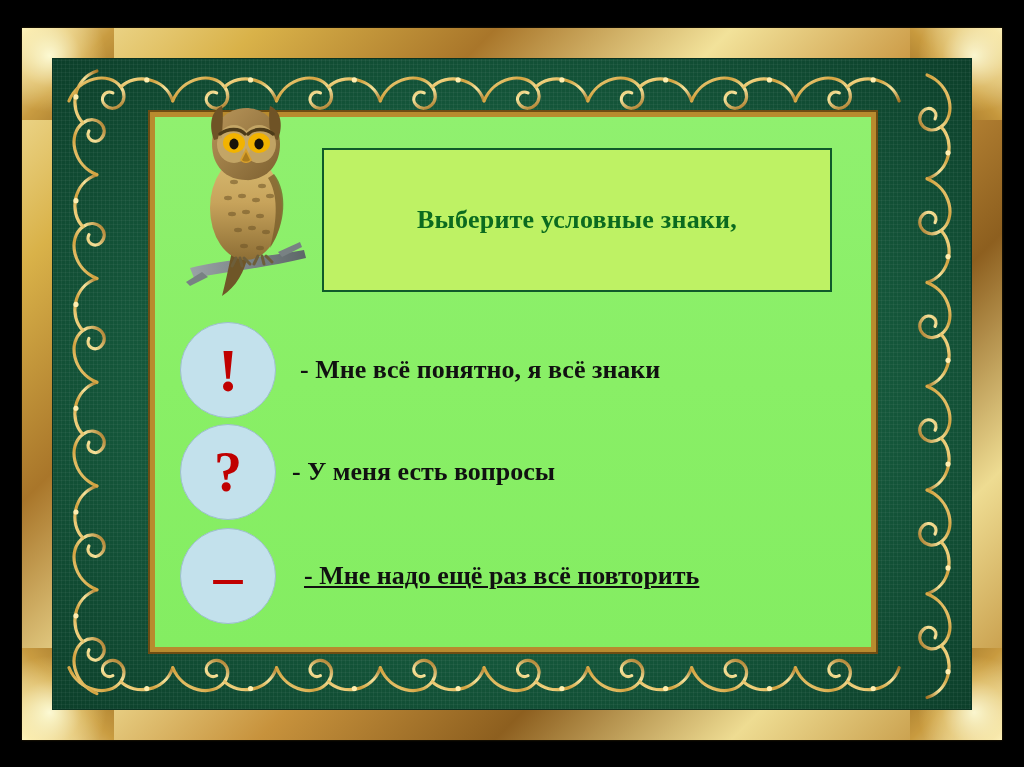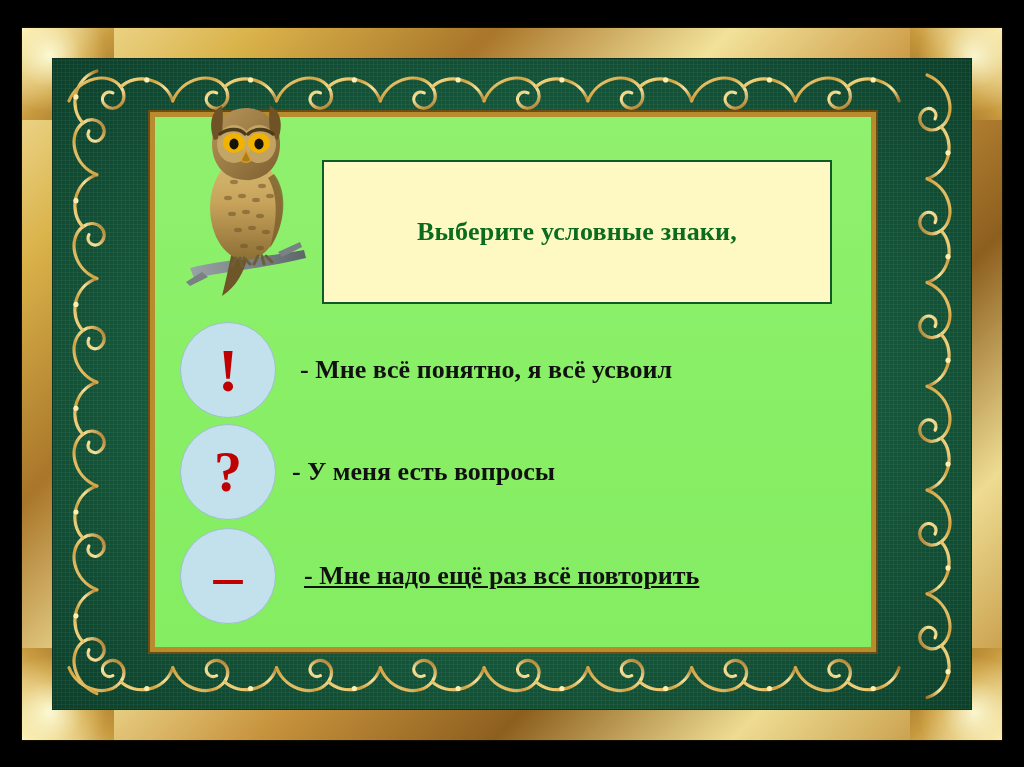--- a/index.html
+++ b/index.html
@@ -104,25 +104,25 @@
     left: 182px;
     top: 100px;
     width: 130px;
     height: 205px;
   }
 
   
   .title-box {
     position: absolute;
     left: 322px;
-    top: 160px;
+    top: 148px;
     width: 510px;
     height: 144px;
     box-sizing: border-box;
-    background: #fef9c3;
+    background: #bef264;
     border: 2px solid #0f5a2a;
     display: flex;
     align-items: center;
     justify-content: center;
   }
   .title-text {
     font-family: "Liberation Serif", serif;
     font-weight: bold;
     font-size: 26px;
     line-height: 1.30;
@@ -321,21 +321,21 @@
   <div class="title-box">
     <div class="title-text">
       <div>Выберите условные знаки,</div>
     </div>
   </div>
 
   <div class="row row-1">
     <div class="badge badge-excl">
       <span>!</span>
     </div>
-    <div class="row-text">- Мне всё понятно, я всё усвоил</div>
+    <div class="row-text">- Мне всё понятно, я всё знаки</div>
   </div>
 
   <div class="row row-2">
     <div class="badge badge-quest">
       <span>?</span>
     </div>
     <div class="row-text">- У меня есть вопросы</div>
   </div>
 
   <div class="row row-3">

